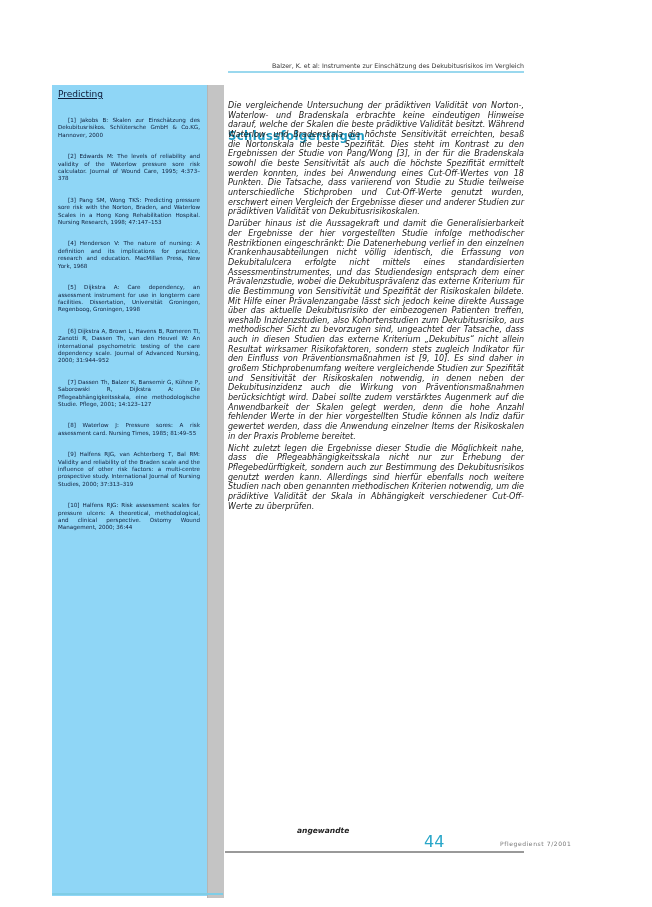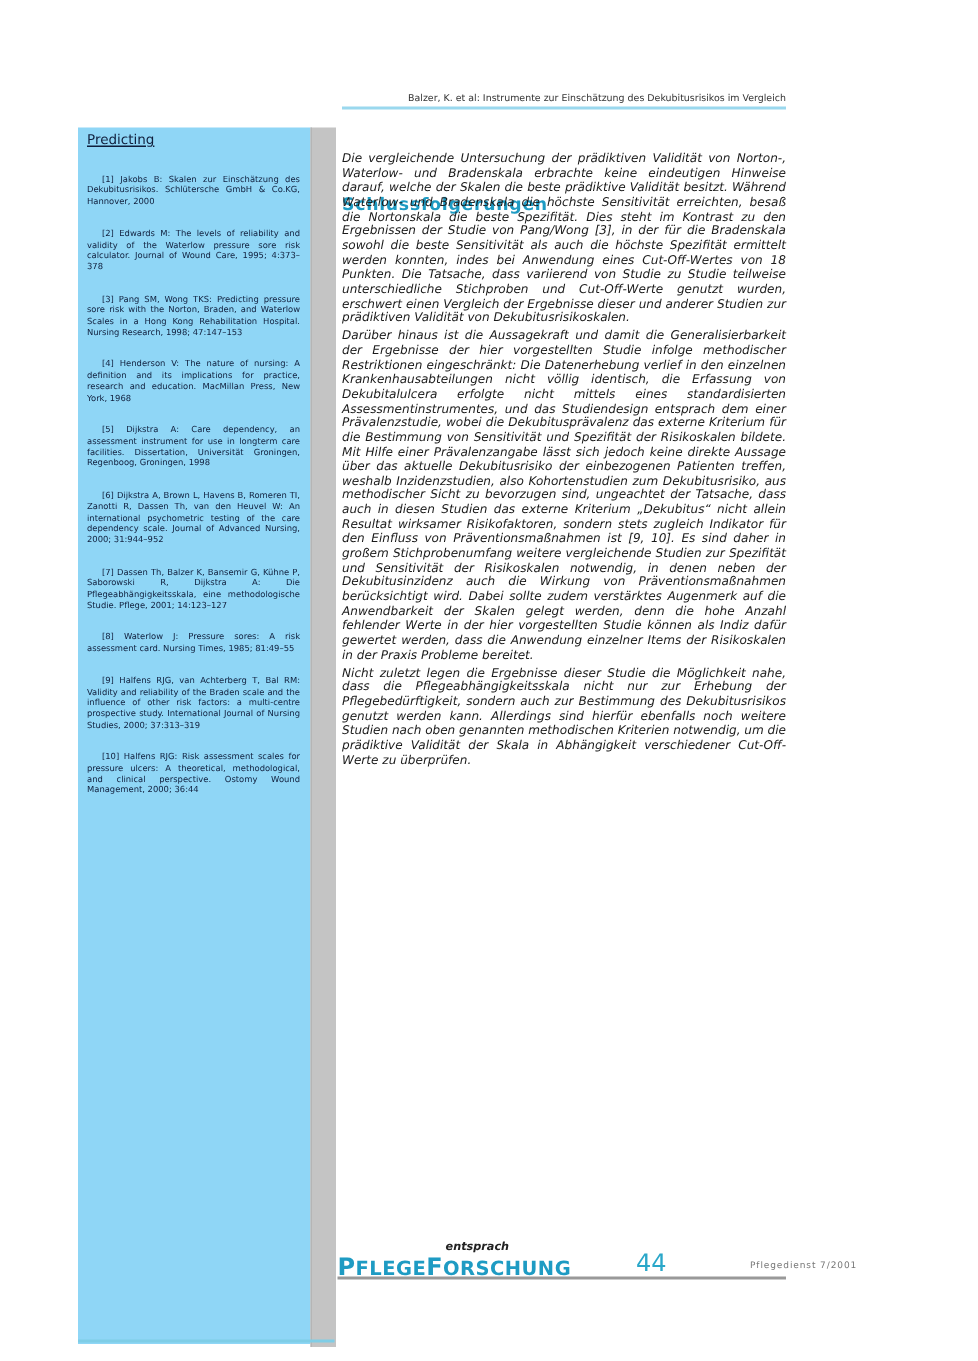--- a/index.html
+++ b/index.html
@@ -100,18 +100,17 @@
 
 <div class="section-title">Schlussfolgerungen</div>
 
 <div class="body-text">
   <p>Die vergleichende Untersuchung der prädiktiven Validität von Norton-, Waterlow- und Bradenskala erbrachte keine eindeutigen Hinweise darauf, welche der Skalen die beste prädiktive Validität besitzt. Während Waterlow- und Bradenskala die höchste Sensitivität erreichten, besaß die Nortonskala die beste Spezifität. Dies steht im Kontrast zu den Ergebnissen der Studie von Pang/Wong [3], in der für die Bradenskala sowohl die beste Sensitivität als auch die höchste Spezifität ermittelt werden konnten, indes bei Anwendung eines Cut-Off-Wertes von 18 Punkten. Die Tatsache, dass variierend von Studie zu Studie teilweise unterschiedliche Stichproben und Cut-Off-Werte genutzt wurden, erschwert einen Vergleich der Ergebnisse dieser und anderer Studien zur prädiktiven Validität von Dekubitusrisikoskalen.</p>
   <p>Darüber hinaus ist die Aussagekraft und damit die Generalisierbarkeit der Ergebnisse der hier vorgestellten Studie infolge methodischer Restriktionen eingeschränkt: Die Datenerhebung verlief in den einzelnen Krankenhausabteilungen nicht völlig identisch, die Erfassung von Dekubitalulcera erfolgte nicht mittels eines standardisierten Assessmentinstrumentes, und das Studiendesign entsprach dem einer Prävalenzstudie, wobei die Dekubitusprävalenz das externe Kriterium für die Bestimmung von Sensitivität und Spezifität der Risikoskalen bildete. Mit Hilfe einer Prävalenzangabe lässt sich jedoch keine direkte Aussage über das aktuelle Dekubitusrisiko der einbezogenen Patienten treffen, weshalb Inzidenzstudien, also Kohortenstudien zum Dekubitusrisiko, aus methodischer Sicht zu bevorzugen sind, ungeachtet der Tatsache, dass auch in diesen Studien das externe Kriterium „Dekubitus“ nicht allein Resultat wirksamer Risikofaktoren, sondern stets zugleich Indikator für den Einfluss von Präventionsmaßnahmen ist [9, 10]. Es sind daher in großem Stichprobenumfang weitere vergleichende Studien zur Spezifität und Sensitivität der Risikoskalen notwendig, in denen neben der Dekubitusinzidenz auch die Wirkung von Präventionsmaßnahmen berücksichtigt wird. Dabei sollte zudem verstärktes Augenmerk auf die Anwendbarkeit der Skalen gelegt werden, denn die hohe Anzahl fehlender Werte in der hier vorgestellten Studie können als Indiz dafür gewertet werden, dass die Anwendung einzelner Items der Risikoskalen in der Praxis Probleme bereitet.</p>
   <p>Nicht zuletzt legen die Ergebnisse dieser Studie die Möglichkeit nahe, dass die Pflegeabhängigkeitsskala nicht nur zur Erhebung der Pflegebedürftigkeit, sondern auch zur Bestimmung des Dekubitusrisikos genutzt werden kann. Allerdings sind hierfür ebenfalls noch weitere Studien nach oben genannten methodischen Kriterien notwendig, um die prädiktive Validität der Skala in Abhängigkeit verschiedener Cut-Off-Werte zu überprüfen.</p>
 </div>
 
 <div class="footer-logo">
-  <span class="logo-small">entsprach</span>
-  <span class="logo-main"><span class="big">P</span><span>FLEGE</span><span class="big">F</span><span>ORSCHUNG</span></span>
+  <span class="logo-small">angewandte</span>
 </div>
 <div class="page-number">44</div>
 <div class="issue-label">Pflegedienst 7/2001</div>
 <div class="footer-rule"></div>
 
 </body></html>

